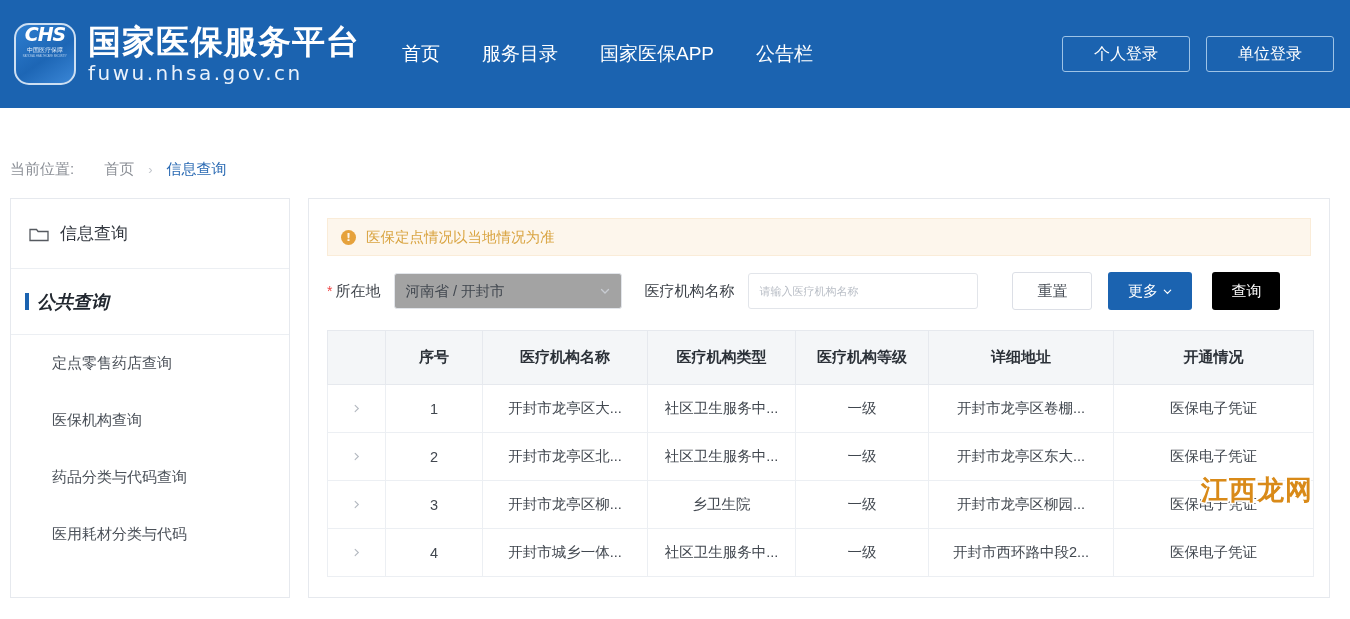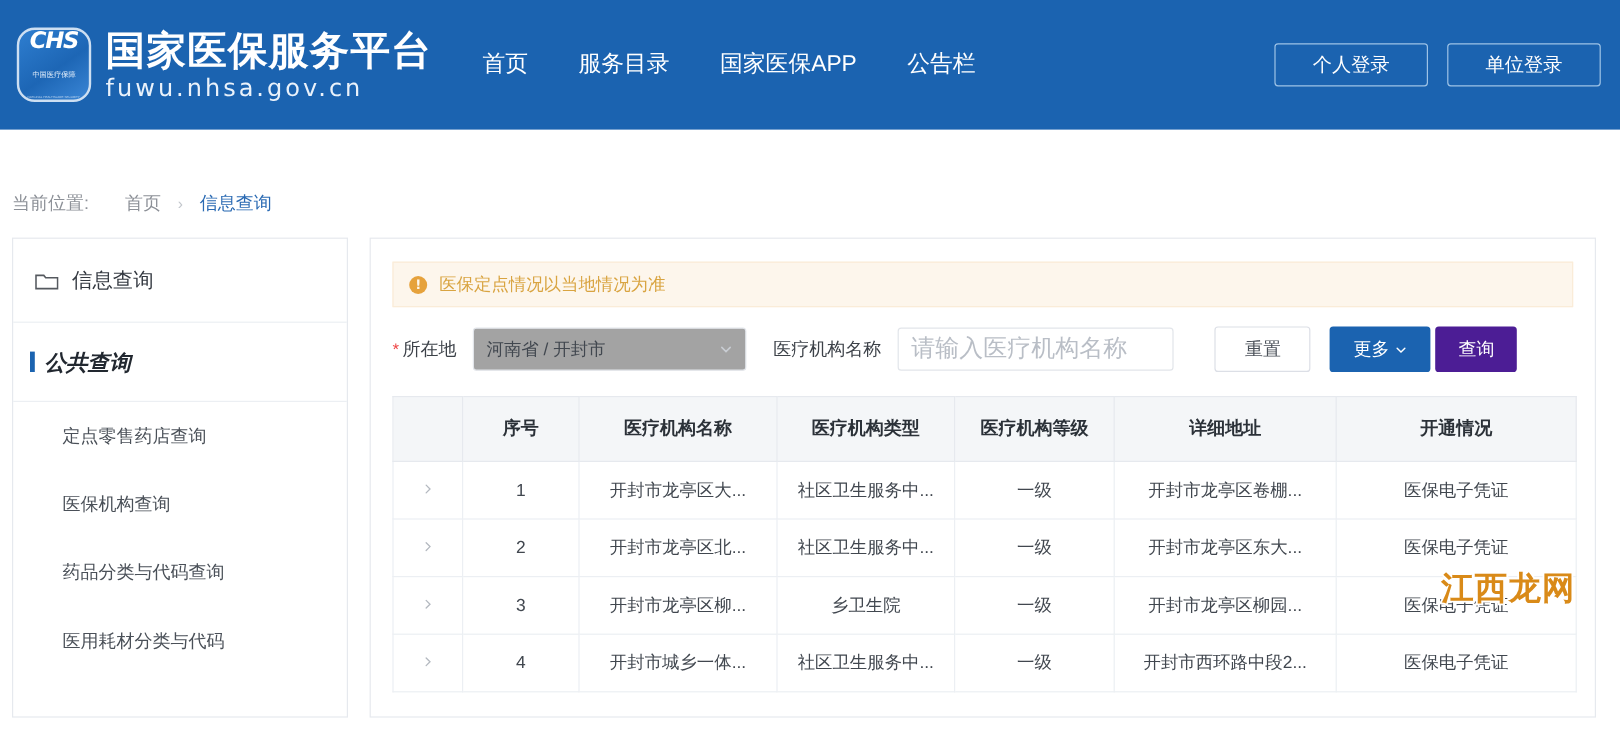--- a/index.html
+++ b/index.html
@@ -16,21 +16,21 @@
     background: #1b63b0;
     display: flex; align-items: center;
     position: relative;
   }
   .brand { display: flex; align-items: center; margin-left: 14px; }
   .logo-tile {
     width: 62px; height: 62px; border-radius: 15px;
     background: linear-gradient(145deg,#2e7ed0 0%,#1d66b5 55%,#3a86d6 100%);
     border: 2px solid #cddff2;
     display: flex; flex-direction: column;
-    align-items: center; justify-content: space-between;
+    align-items: center; justify-content: flex-start;
     flex: none;
   }
   .logo-chs {
     color: #ffffff; font-weight: bold; font-size: 19px;
     letter-spacing: -1px; line-height: 1;
     font-family: "DejaVu Sans", sans-serif;
     font-style: italic;
   }
   .logo-sub {
     color: #e6f0fb; font-size: 6px; line-height: 1;
@@ -143,42 +143,42 @@
     border: 1px solid #e2e5ea; border-radius: 3px;
     background: #a3a3a3; display: flex; align-items: center;
     padding: 0 10px; cursor: pointer;
   }
   .select-val { font-size: 14.5px; color: #41474f; flex: 1; }
   .chev-down { width: 12px; height: 12px; flex: none; }
 
   .text-input {
     width: 230px; height: 36px; margin-left: 14px;
     border: 1px solid #e2e5ea; border-radius: 3px;
-    padding: 0 10px; font-size: 20px; color: #41474f;
+    padding: 0 10px; font-size: 11px; color: #41474f;
     font-family: "Liberation Sans", sans-serif; background: #fff;
     outline: none;
   }
   .text-input::placeholder { color: #b9bec6; }
 
   .btn {
     height: 38px; border-radius: 3px; cursor: pointer;
     font-size: 15px; display: flex; align-items: center;
     justify-content: center; border: none; white-space: nowrap;
     font-family: "Liberation Sans", sans-serif;
   }
   .btn-reset {
     width: 80px; background: #fff; color: #4a5058;
     border: 1px solid #dcdfe6; margin-left: 34px;
   }
   .btn-more {
     width: 84px; background: #1b63b0; color: #fff;
     margin-left: 16px; gap: 4px;
   }
   .btn-search {
-    width: 68px; background: #4c1d95; color: #fff; margin-left: 4px;
+    width: 68px; background: #000000; color: #fff; margin-left: 20px;
   }
   .chev-sm { width: 11px; height: 11px; }
 
   
   .table-wrap { margin: 20px 18px 0 18px; position: relative; }
   table { border-collapse: collapse; width: 100%; table-layout: fixed; }
   thead th {
     background: #f4f6f8; height: 54px;
     font-size: 15px; font-weight: bold; color: #2b3138;
     border-right: 1px solid #e6e9ee;

